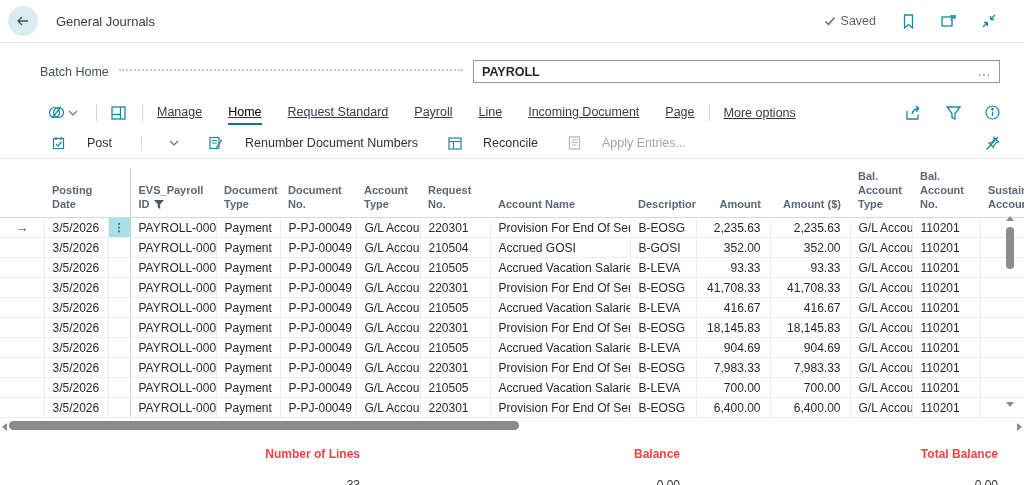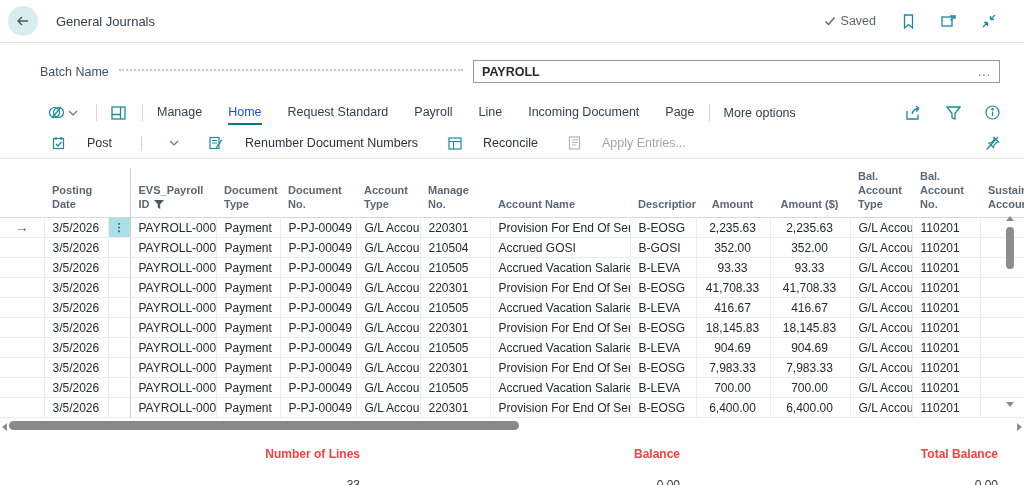--- a/index.html
+++ b/index.html
@@ -17,44 +17,44 @@
 
   
   .batch-row { display:flex; align-items:center; padding:17px 24px 12px 40px; }
   .batch-label { font-size:12.5px; color:#43505e; white-space:nowrap; }
   .leader { flex:1; border-bottom:2px dotted #c9c7c5; height:1px; margin:0 10px 4px 10px; }
   .batch-input { width:527px; height:23px; border:1px solid #97999b; display:flex; align-items:center; padding:0 8px; background:#fff; }
   .batch-value { font-size:12.5px; font-weight:700; color:#24292e; flex:1; }
   .assist-edit { font-size:12px; color:#6b737c; cursor:pointer; letter-spacing:1px; }
 
   
-  .ribbon-row1 { display:flex; align-items:center; height:31px; padding:0 24px 0 48px; margin-top:2px; }
+  .ribbon-row1 { display:flex; align-items:center; height:31px; padding:0 24px 0 48px; margin-top:2px;text-decoration:underline; }
   .rib-icon { display:flex; align-items:center; color:#1b8a9b; cursor:pointer; }
   .chev { margin-left:3px; color:#6b737c; display:flex; align-items:center; }
   .vsep { width:1px; height:17px; background:#d5d5d5; margin:0 14px; }
   .menu { display:flex; align-items:center; gap:26px; }
   .menu-item { font-size:12.5px; color:#34404d; cursor:pointer; padding:5px 0 4px; border-bottom:2px solid transparent; white-space:nowrap; }
-  .menu-item.active { color:#1d4ed8; border-bottom-color:#0f7583; }
+  .menu-item.active { color:#000000; border-bottom-color:#0f7583; }
   .more-options { font-size:12.5px; color:#34404d; cursor:pointer; }
   .ribbon-spacer { flex:1; }
   .rib-right { display:flex; align-items:center; gap:24px; }
 
   .ribbon-row2 { display:flex; align-items:center; height:31px; padding:0 24px 0 52px; border-bottom:1px solid #e6e6e6; }
   .action { display:flex; align-items:center; gap:21px; font-size:12.5px; color:#2a333d; cursor:pointer; margin-right:30px; white-space:nowrap; }
   .action .a-icon { display:flex; align-items:center; color:#1b8a9b; }
   .action.disabled { color:#a7a5a3; cursor:default; }
   .action.disabled .a-icon { color:#b5b3b1; }
   .split-sep { width:1px; height:15px; background:#d5d5d5; margin:0 6px 0 8px; }
   .pin-right { margin-left:auto; display:flex; align-items:center; color:#1b8a9b; cursor:pointer; }
 
   
   .grid-wrap { position:relative; margin-top:9px; }
   table.grid { border-collapse:collapse; table-layout:fixed; width:1024px; }
   .grid th { font-size:11px; font-weight:700; color:#5c6775; text-align:left; vertical-align:bottom; padding:2px 6px 6px 8px; height:34px; line-height:1.25; overflow:hidden; white-space:normal; cursor:pointer; }
-  .grid th.num, .grid td.num { text-align:center; padding-right:9px; }
+  .grid th.num, .grid td.num { text-align:right; padding-right:9px; }
   .grid thead tr { border-bottom:1px solid #d8d8d8; }
   .grid td { font-size:12px; color:#24292e; height:20px; padding:0 6px 0 8px; border-bottom:1px solid #ececec; border-right:1px solid #ececec; white-space:nowrap; overflow:hidden; background:#fff; }
   .grid td.indicator { border-right:1px solid #ececec; text-align:center; color:#3c4754; font-size:13px; padding:0; }
   .grid td.opts { padding:0; text-align:center; border-right:1px solid #cfcfcf; }
   .grid th.opts-h { border-right:1px solid #cfcfcf; }
   .grid td.opts.selected { background:#abe0e6; color:#0b6a75; font-weight:700; font-size:11px; cursor:pointer; }
   .grid td:last-child { border-right:none; }
 
   
   .vscroll { position:absolute; top:44px; right:8px; width:12px; height:197px; display:flex; flex-direction:column; align-items:center; }
@@ -117,21 +117,21 @@
       </span>
       <span class="tb-icon">
         <svg width="14" height="14" viewBox="0 0 14 14" fill="none" stroke="currentColor" stroke-width="1.3">
             <path d="M13 1L8.5 5.5M8.5 5.5V2M8.5 5.5H12M1 13l4.5-4.5M5.5 8.5V12M5.5 8.5H2"></path>
           </svg>
       </span>
     </div>
   </div>
 
   <div class="batch-row">
-    <span class="batch-label">Batch Name</span>
+    <span class="batch-label">Batch Home</span>
     <span class="leader"></span>
     <div class="batch-input">
       <span class="batch-value">PAYROLL</span>
       <span class="assist-edit">...</span>
     </div>
   </div>
 
   <div class="ribbon-row1">
     <span class="rib-icon">
       <svg width="17" height="15" viewBox="0 0 17 15" fill="none" stroke="currentColor" stroke-width="1.2">
@@ -262,21 +262,21 @@
           <tr id="grid-head">
             <th></th>
             <th>Posting Date</th>
             <th class="opts-h"></th>
             <th>EVS_Payroll ID<span style="display: inline-block; vertical-align: -1px; margin-left: 4px;"><svg width="10" height="9" viewBox="0 0 10 9" fill="#4a5560">
                   <path d="M0 0h10L6.2 4.2V9L3.8 7.6V4.2z"></path>
                 </svg></span></th>
             <th>Document Type</th>
             <th>Document No.</th>
             <th>Account Type</th>
-            <th>Manage No.</th>
+            <th>Request No.</th>
             <th>Account Name</th>
             <th>Description</th>
             <th class="num">Amount</th>
             <th class="num">Amount ($)</th>
             <th>Bal. Account Type</th>
             <th>Bal. Account No.</th>
             <th>Sustainability Account</th>
           </tr>
         </thead>
       <tbody id="grid-body">

